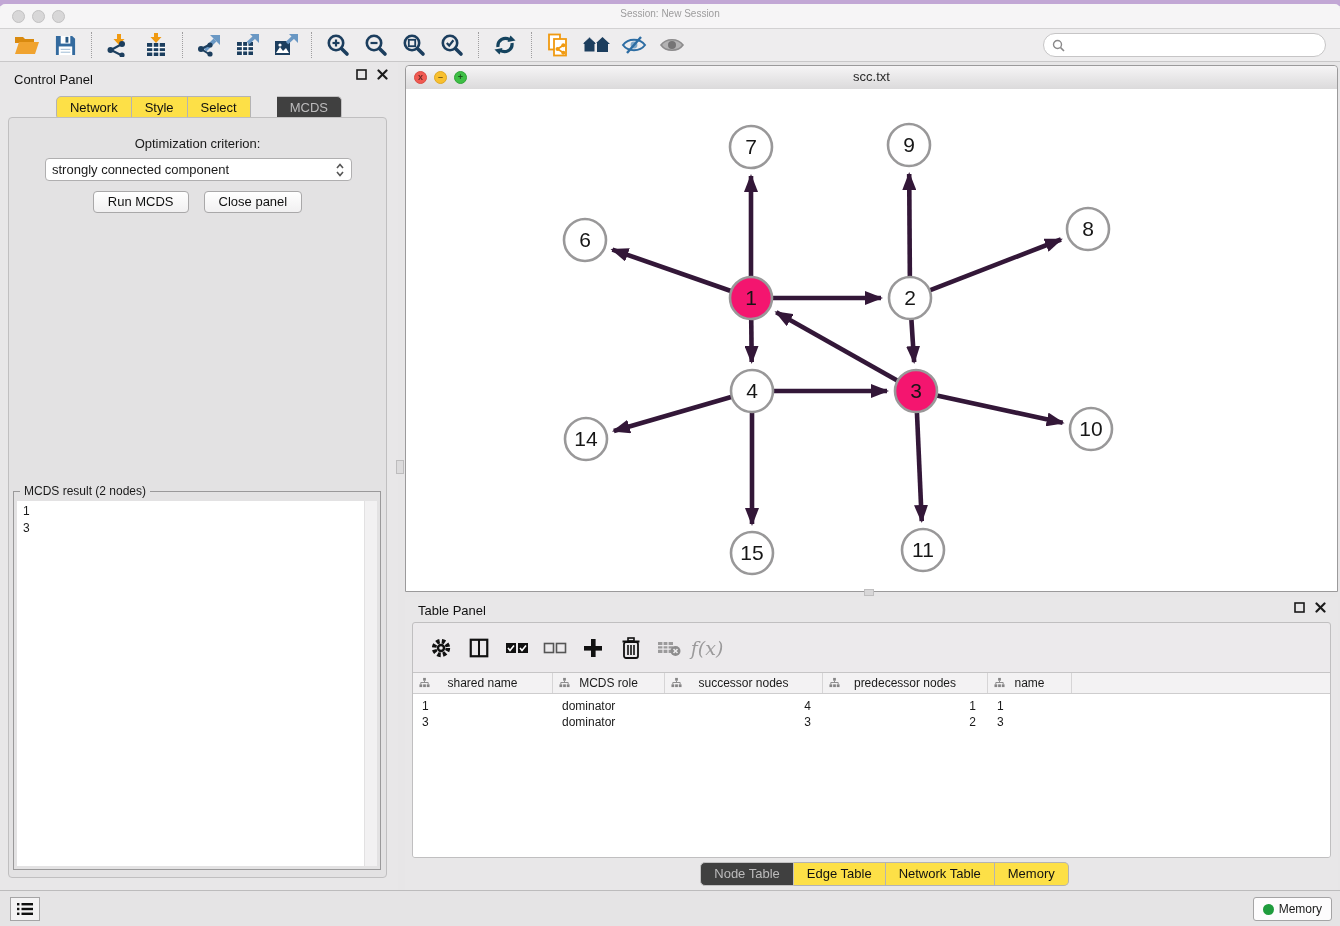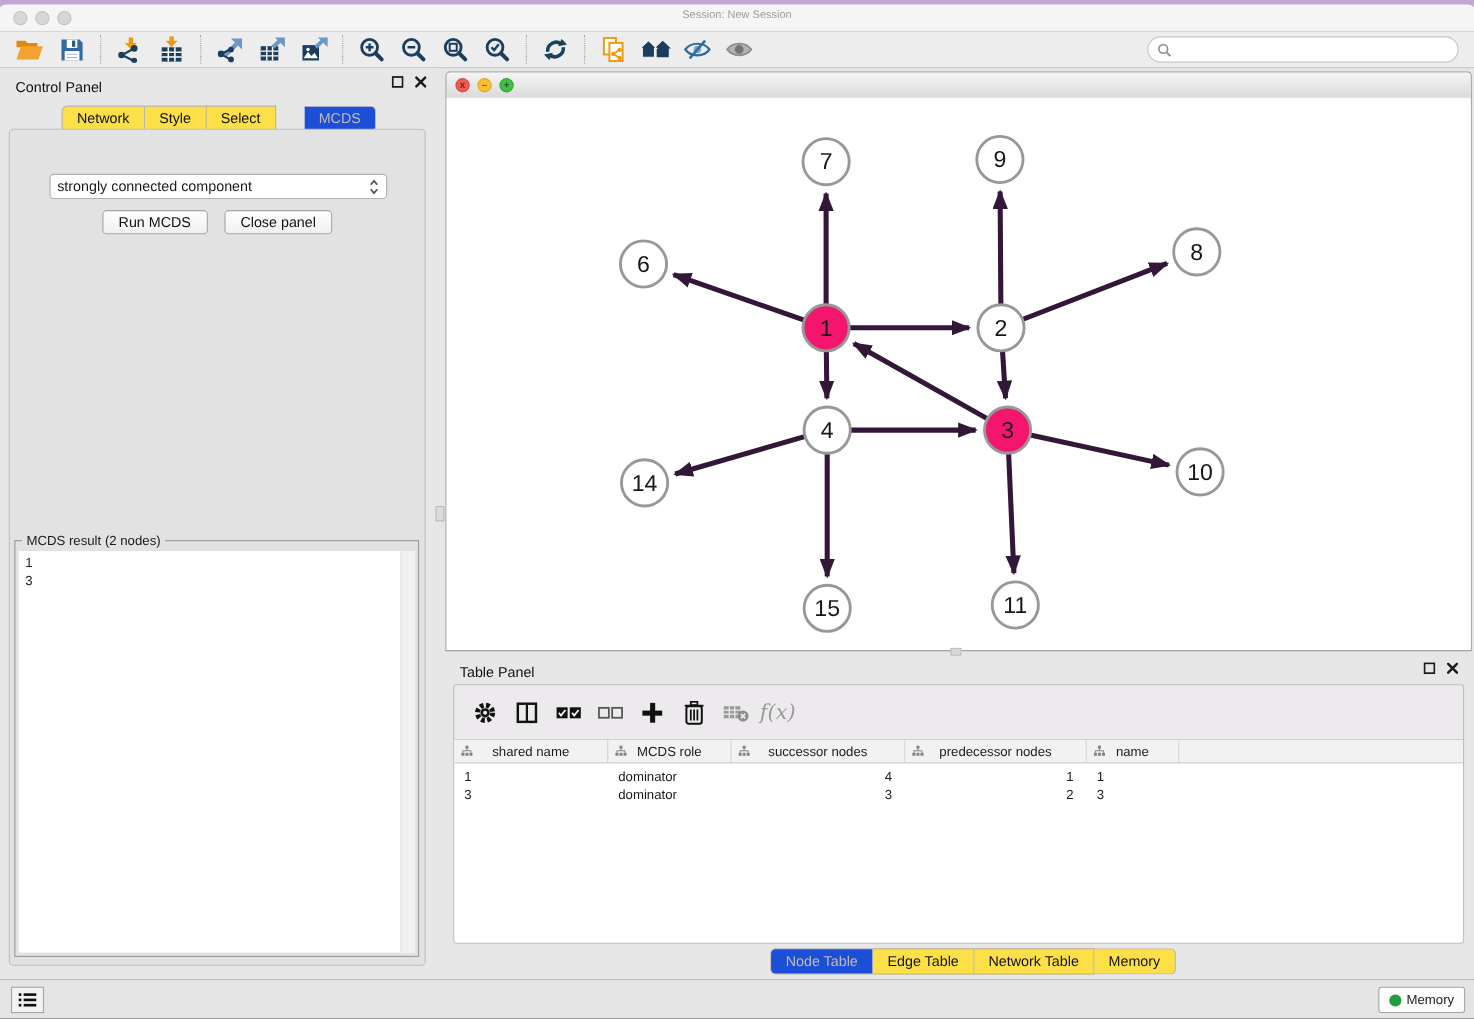--- a/index.html
+++ b/index.html
@@ -19,21 +19,21 @@
              border-radius:12px;display:flex;align-items:center;padding-left:8px;box-sizing:border-box;}
   .searchbox input{border:none;outline:none;flex:1;font-size:13px;background:transparent;margin-left:4px;font-family:"Liberation Sans",sans-serif;}
   
   .panel-title{font-size:13px;color:#111;}
   .winbtns{position:absolute;right:10px;top:7px;display:flex;gap:10px;align-items:center;}
   .seg-tabs{display:flex;}
   .seg-tab{background:#fde047;border:1px solid #b4b3b4;border-left:none;padding:3px 13px 4px;font-size:13px;
            font-weight:500;color:#111;cursor:default;}
   .seg-tab:first-child{border-left:1px solid #b4b3b4;border-radius:5px 0 0 5px;}
   .seg-tab:last-child{border-radius:0 5px 5px 0;}
-  .seg-tab.selected{background:#1d4ed8;color:#bcbbbc;border-color:#c2c1c2;margin-left:26px;}
+  .seg-tab.selected{background:#404040;color:#bcbbbc;border-color:#c2c1c2;margin-left:26px;}
   .mac-btn{background:linear-gradient(#ffffff,#f1f0f1);border:1px solid #a9a8a9;border-radius:4px;
            font-size:13px;padding:2px 14px 3px;color:#111;font-family:"Liberation Sans",sans-serif;}
   
   .control-panel{position:absolute;left:0;top:62px;width:398px;height:828px;background:#e8e7e8;}
   .cp-header{position:absolute;left:14px;top:10px;}
   .cp-tabs{position:absolute;left:0;right:0;top:34px;display:flex;justify-content:center;}
   .cp-recess{position:absolute;left:8px;top:55px;width:379px;height:761px;background:#e3e2e3;
              border:1px solid #c0bfc0;border-radius:4px;box-sizing:border-box;}
   .opt-label{position:absolute;left:0;right:0;top:18px;text-align:center;font-size:13px;}
   .criterion{position:absolute;left:36px;top:40px;width:307px;height:23px;background:#fff;border:1px solid #b0afb0;
@@ -268,20 +268,21 @@
           </g>
         </svg>
     </div>
     <div class="cp-tabs seg-tabs" id="cp-tabs">
         <span class="seg-tab">Network</span>
         <span class="seg-tab">Style</span>
         <span class="seg-tab">Select</span>
         <span class="seg-tab selected">MCDS</span>
       </div>
     <div class="cp-recess">
+      <div class="opt-label">Optimization criterion:</div>
       <div class="criterion">
         <span>strongly connected component</span>
         <svg class="stepper" width="10" height="16" viewBox="0 0 10 16">
             <polyline points="2,6 5,2.5 8,6" fill="none" stroke="#555" stroke-width="1.6"></polyline>
             <polyline points="2,10 5,13.5 8,10" fill="none" stroke="#555" stroke-width="1.6"></polyline>
           </svg>
       </div>
       <div class="btnrow">
         <button class="mac-btn">Run MCDS</button>
         <button class="mac-btn">Close panel</button>
@@ -297,20 +298,21 @@
         </div>
       </div>
     </div>
   </div>
 
   <div class="net-window">
     <div class="net-titlebar">
       <span class="light" style="left:8px;background:#f05a52;border:1px solid #d94b44;">x</span>
       <span class="light" style="left:28px;background:#f8c02f;border:1px solid #dfa823;">–</span>
       <span class="light" style="left:48px;background:#3ebf45;border:1px solid #2fa437;">+</span>
+      <div class="net-title">scc.txt</div>
     </div>
     <div class="net-canvas">
       <svg id="graph" width="931" height="502" viewBox="0 0 931 502">
           <defs>
             <marker id="arr" markerUnits="userSpaceOnUse" markerWidth="18" markerHeight="14" refX="16" refY="7" orient="auto">
               <path d="M0,0 L18,7 L0,14 Z" fill="#331738"></path>
             </marker>
           </defs>
           <line x1="345" y1="190" x2="345" y2="87" stroke="#331738" stroke-width="4.6" marker-end="url(#arr)"></line>
           <line x1="327.0633246997125" y1="202.73296887098388" x2="206.37703072149142" y2="160.56546856534038" stroke="#331738" stroke-width="4.6" marker-end="url(#arr)"></line>

